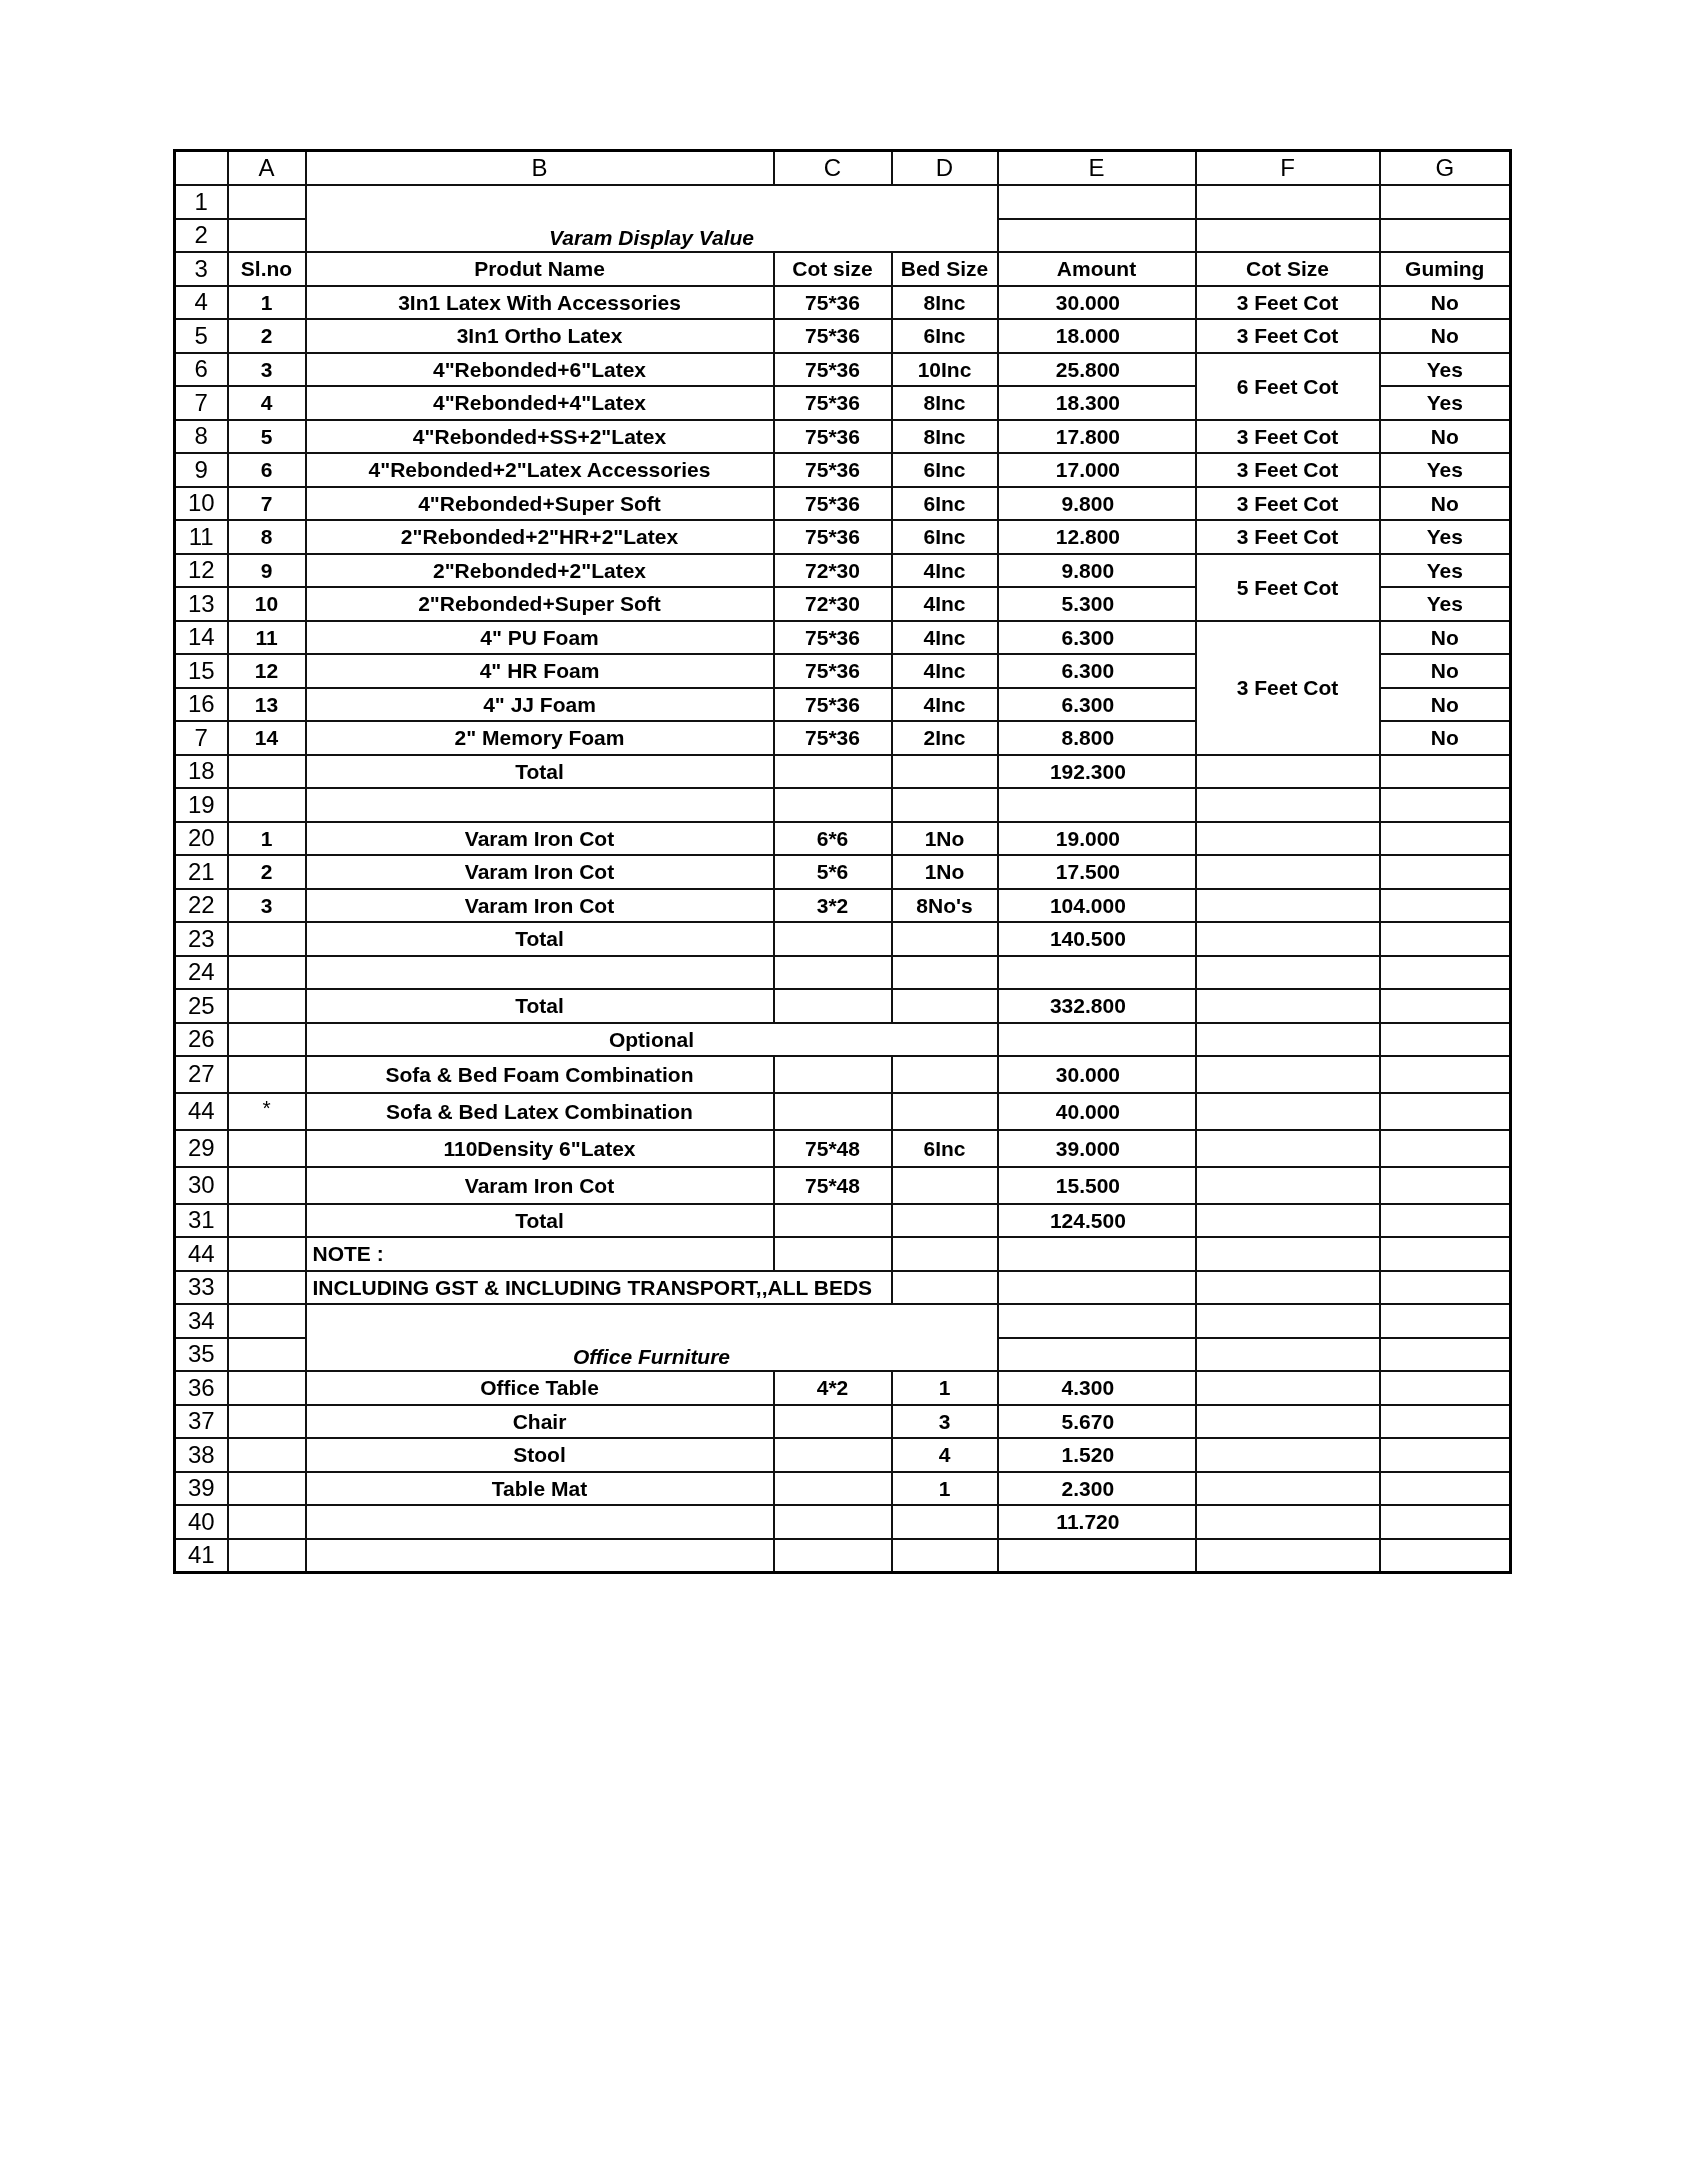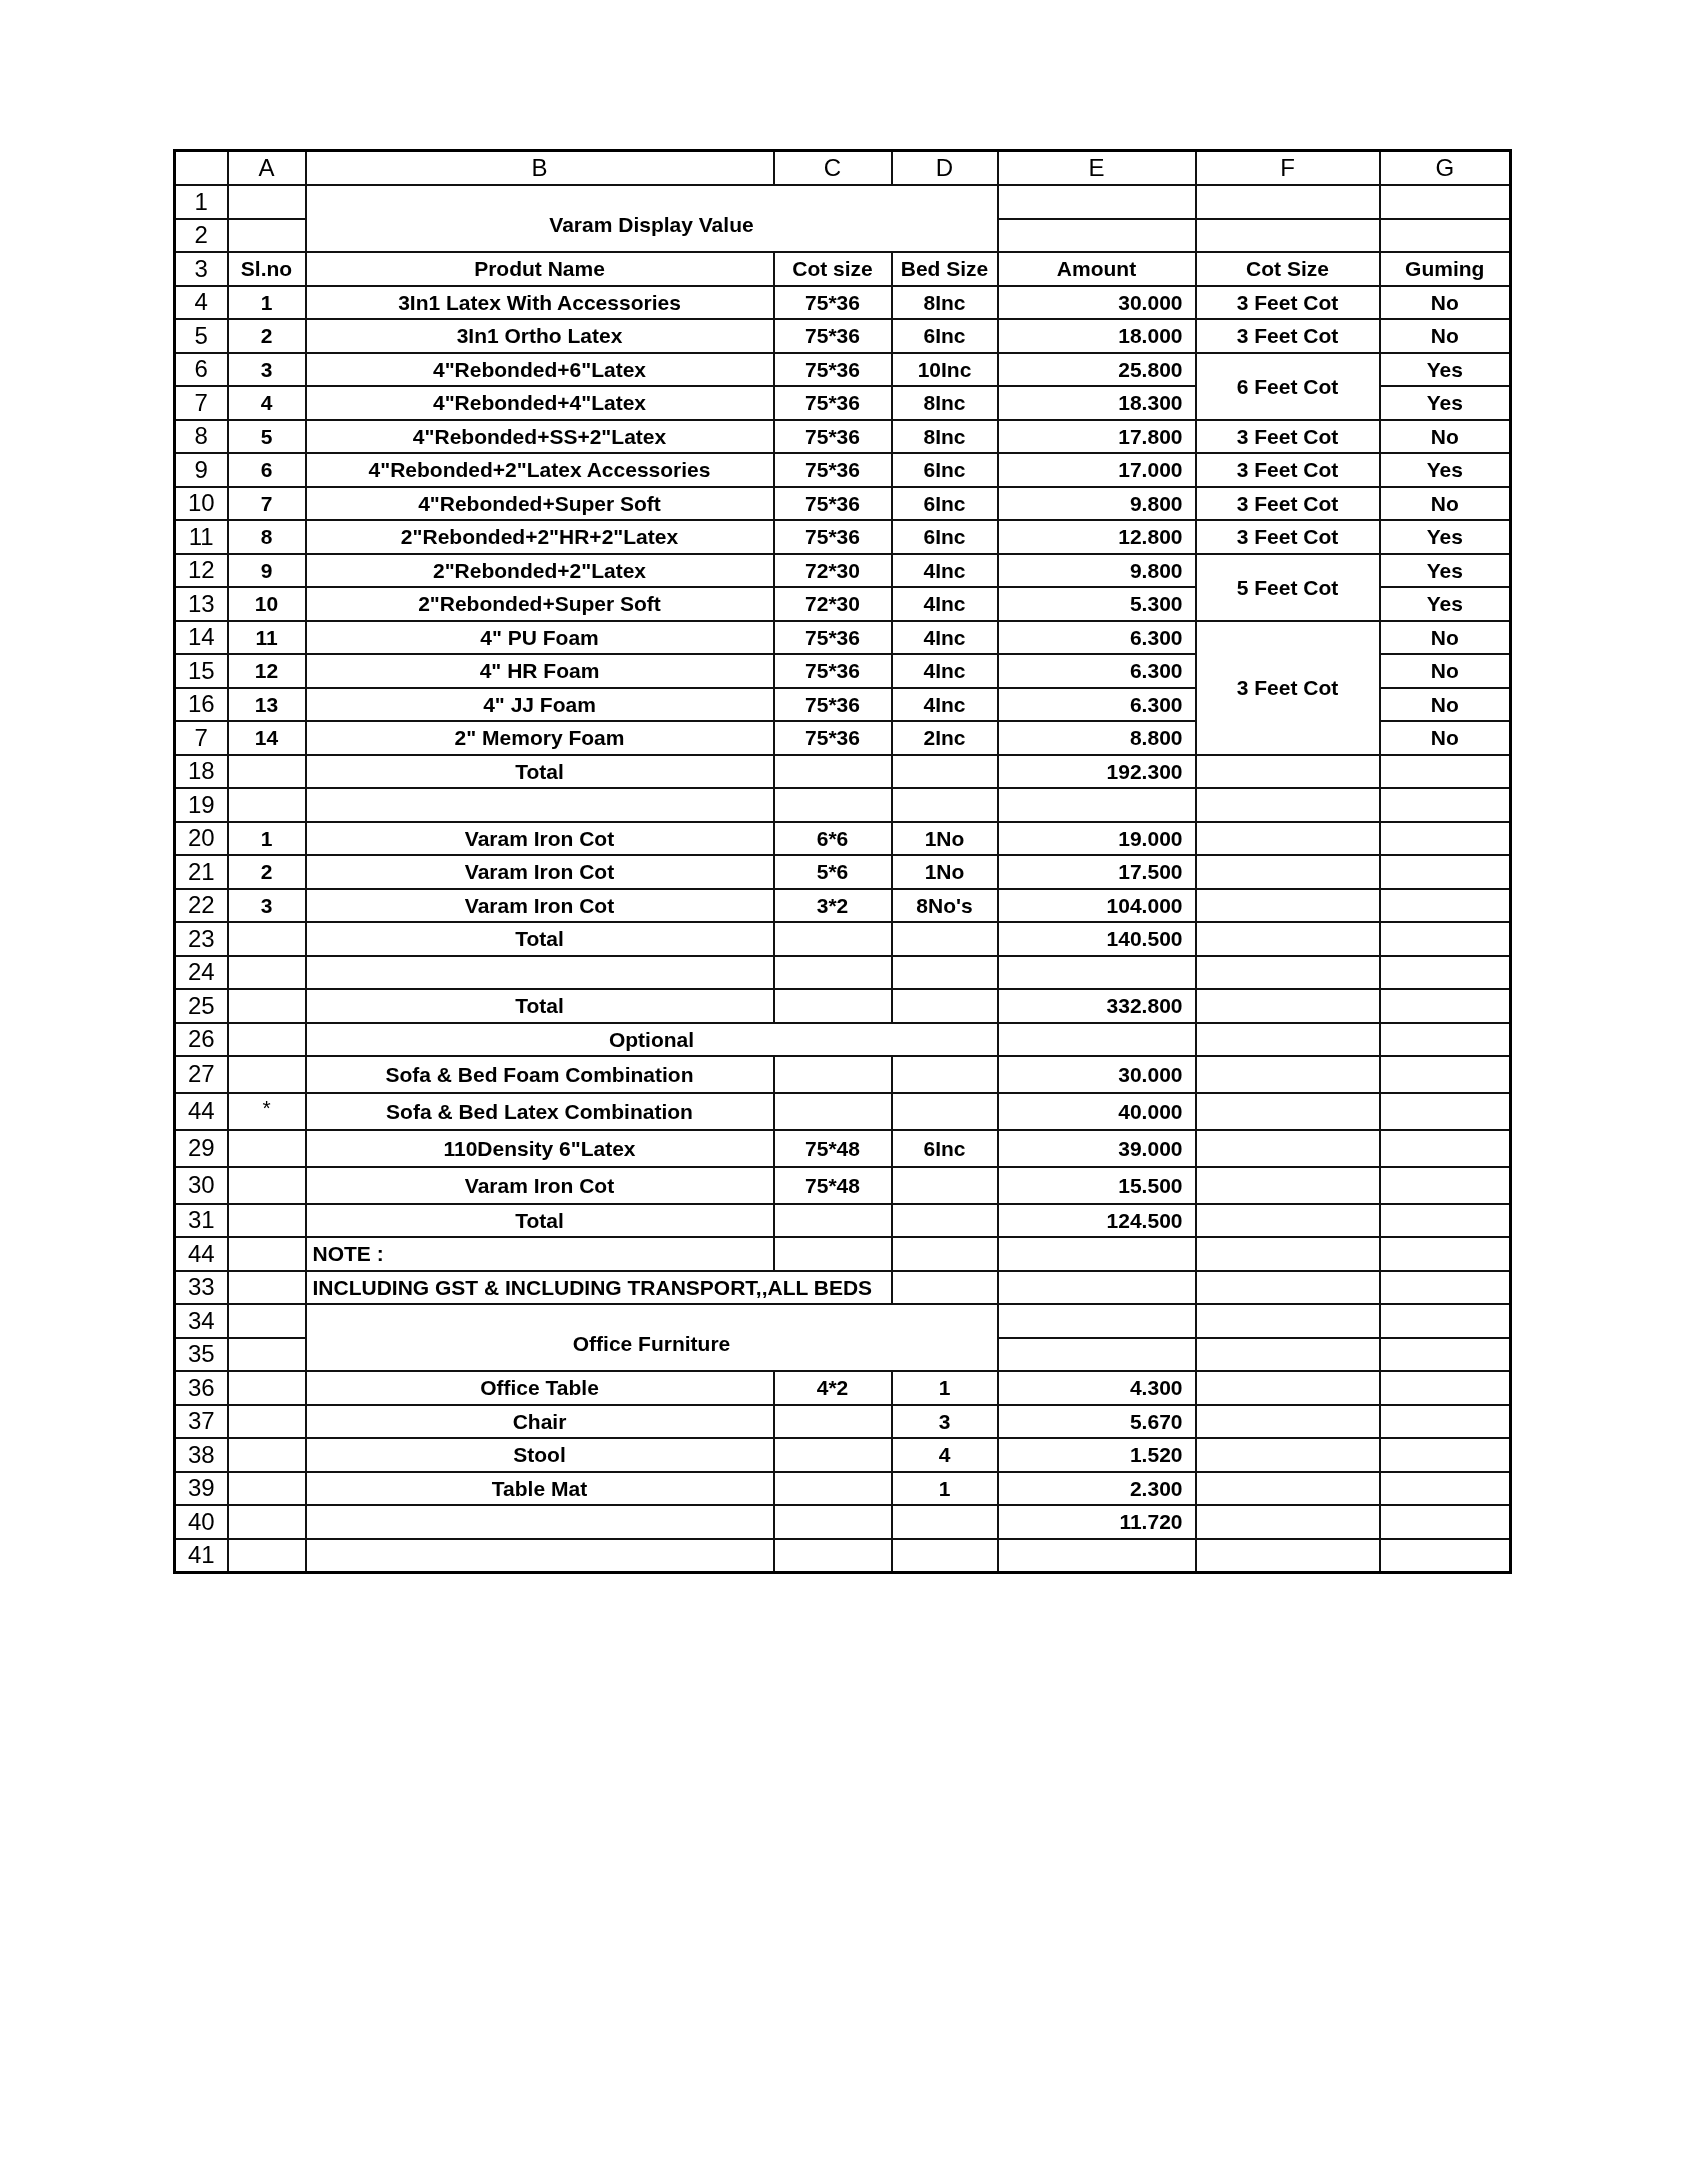--- a/index.html
+++ b/index.html
@@ -18,23 +18,23 @@
     font-size: 21px;
     font-weight: bold;
     text-align: center;
     vertical-align: middle;
     white-space: nowrap;
     overflow: hidden;
     line-height: 1;
   }
   .sheet tr.colhead td { height: 32px; font-weight: normal; font-size: 24px; }
   .sheet td.rn { font-weight: normal; font-size: 24px; padding: 0; }
-  .sheet td.num { text-align: right; padding-right: 12px; }
+  .sheet td.num { padding-right: 24px; }
   .sheet td.left { text-align: left; padding-left: 6px; }
-  .sheet td.title { vertical-align: bottom; padding-bottom: 16px; }
+  .sheet td.title { font-style: italic; vertical-align: bottom; padding-bottom: 3px; }
   .sheet td.star { font-weight: normal; vertical-align: top; padding-top: 3.4px; }
 </style>
 </head>
 <body>
 
 <table class="sheet">
   <colgroup>
     <col style="width:53px">
       <col style="width:78px">
       <col style="width:468px">

